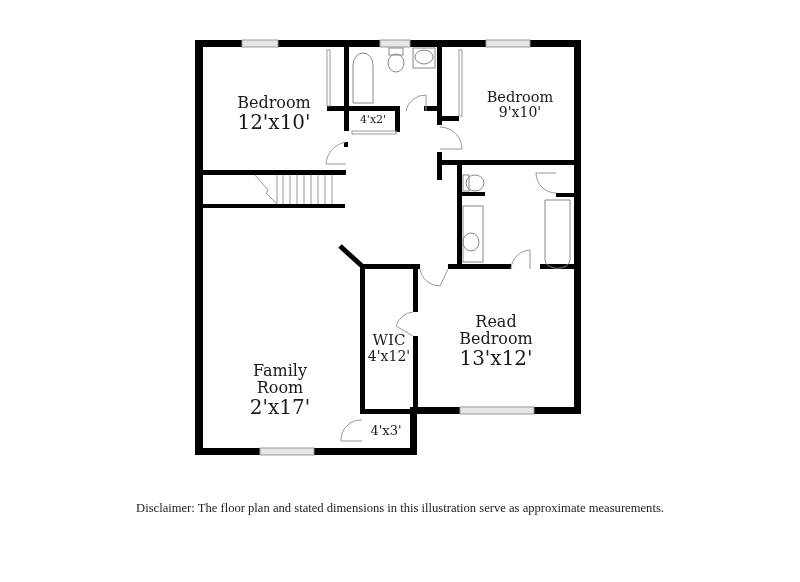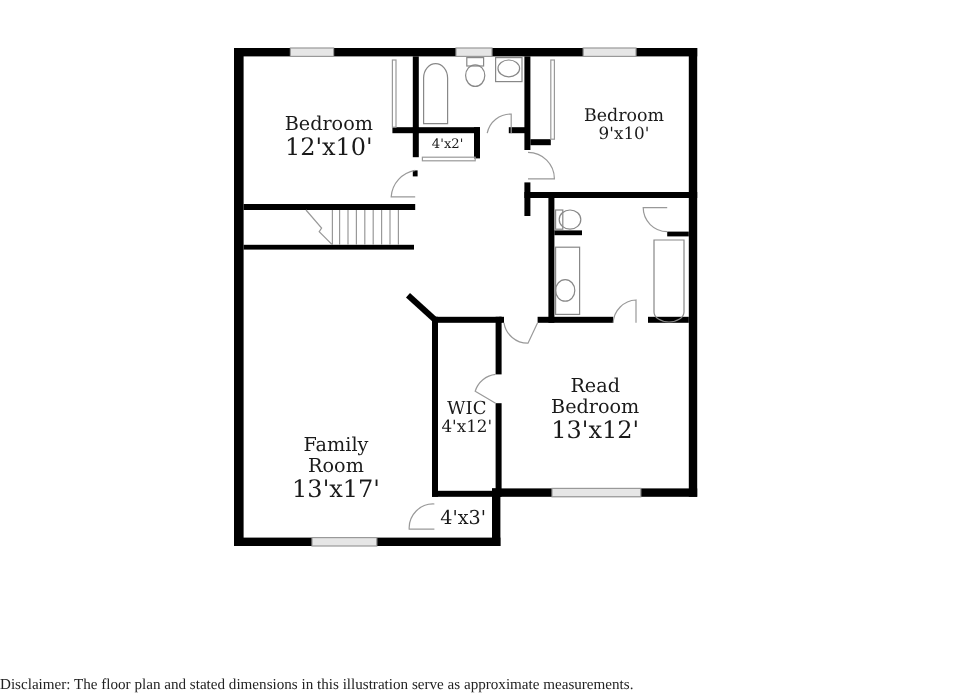--- a/index.html
+++ b/index.html
@@ -3,21 +3,21 @@
 <meta charset="utf-8">
 <style>
   html, body { margin:0; padding:0; background:#ffffff; }
   body { width:800px; height:582px; position:relative; overflow:hidden; font-family:"DejaVu Serif", serif; }
   #plan { position:absolute; left:0; top:0; width:800px; height:582px; }
   .room-label { position:absolute; text-align:center; font-family:"DejaVu Serif", serif; font-weight:normal; color:#1a1a1a; line-height:1.05; }
   .room-label .nm { display:block; font-size:16px; }
   .room-label .dim { display:block; font-size:20px; }
   .small .nm { font-size:15px; }
   .small .dim { font-size:14px; }
-  .disclaimer { position:absolute; left:0; top:562px; width:800px; font-family:"Liberation Serif", serif; font-size:12.6px; color:#222; line-height:16px; }
+  .disclaimer { position:absolute; left:0; top:500px; width:800px; text-align:center; font-family:"Liberation Serif", serif; font-size:12.6px; color:#222; line-height:16px; }
 </style>
 </head>
 <body>
 
 <svg id="plan" viewBox="0 0 800 582" xmlns="http://www.w3.org/2000/svg">
   <g fill="#000">
 
     <rect x="195" y="40" width="386" height="7"></rect>
 
     <rect x="195" y="40" width="8" height="415"></rect>
@@ -134,33 +134,33 @@
   <span class="dim" style="font-size:14px;">9'x10'</span>
 </div>
 
 <div class="room-label small" style="left:351px; top:114px; width:44px;">
   <span class="dim" style="font-size:11px;">4'x2'</span>
 </div>
 
 <div class="room-label" style="left:228px; top:319px; width:104px;margin-top:44px;">
   <span class="nm">Family</span>
   <span class="nm">Room</span>
-  <span class="dim">13'x17'</span>
+  <span class="dim">2'x17'</span>
 </div>
 
 <div class="room-label small" style="left:365px; top:333px; width:48px;">
   <span class="nm">WIC</span>
   <span class="dim">4'x12'</span>
 </div>
 
 <div class="room-label" style="left:446px; top:314px; width:100px;">
   <span class="nm">Read</span>
   <span class="nm">Bedroom</span>
   <span class="dim">13'x12'</span>
 </div>
 
 <div class="room-label" style="left:363px; top:424px; width:46px;">
-  <span class="dim" style="font-size:16px;">4'x3'</span>
+  <span class="dim" style="font-size:13px;">4'x3'</span>
 </div>
 
 <div class="disclaimer">
   <div>Disclaimer: The floor plan and stated dimensions in this illustration serve as approximate measurements.</div>
 </div>
 
 </body></html>

